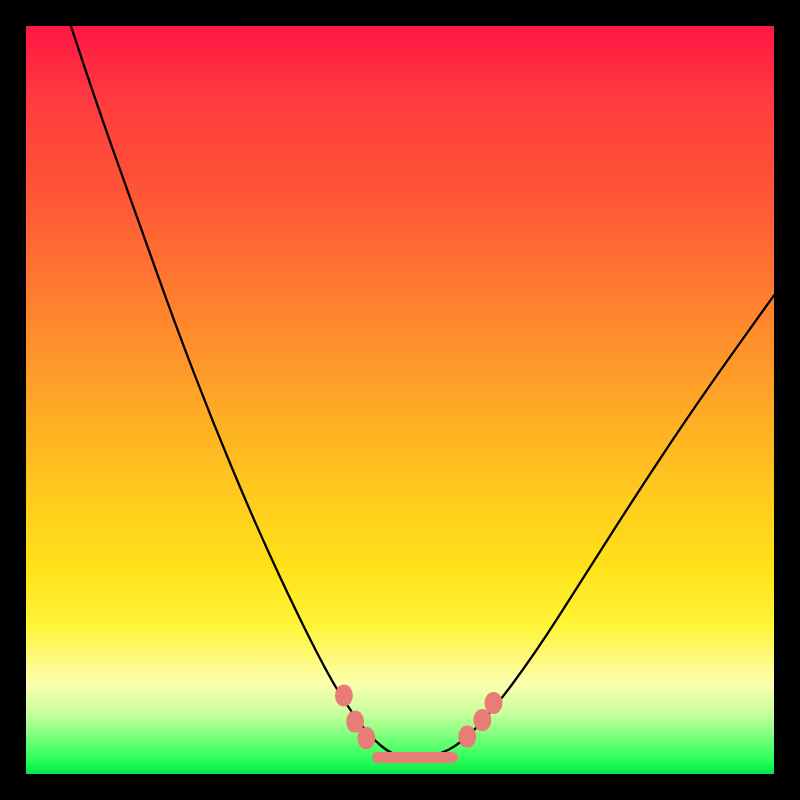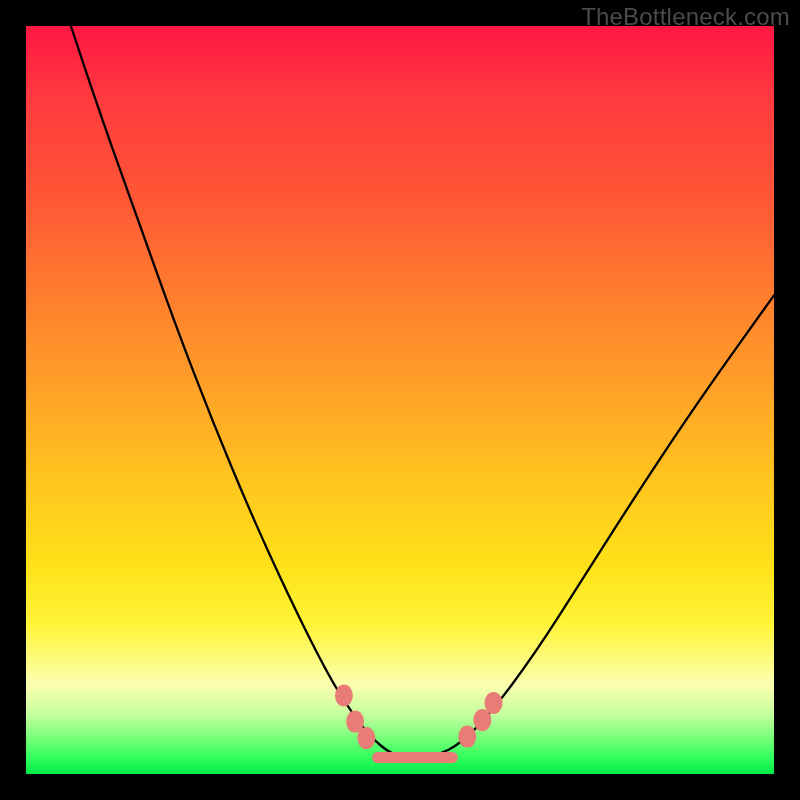--- a/index.html
+++ b/index.html
@@ -89,14 +89,13 @@
           <ellipse class="bead" cx="329.1" cy="695.6" rx="9" ry="11"></ellipse>
           <ellipse class="bead" cx="340.3" cy="712.1" rx="9" ry="11"></ellipse>
           <ellipse class="bead" cx="441.3" cy="710.6" rx="9" ry="11"></ellipse>
           <ellipse class="bead" cx="456.3" cy="694.1" rx="9" ry="11"></ellipse>
           <ellipse class="bead" cx="467.5" cy="676.9" rx="9" ry="11"></ellipse>
         </g>
     </svg>
 
   </div>
 
-  <div class="watermark">TheBottleneck.com</div>
 </div>
 
 </body></html>

